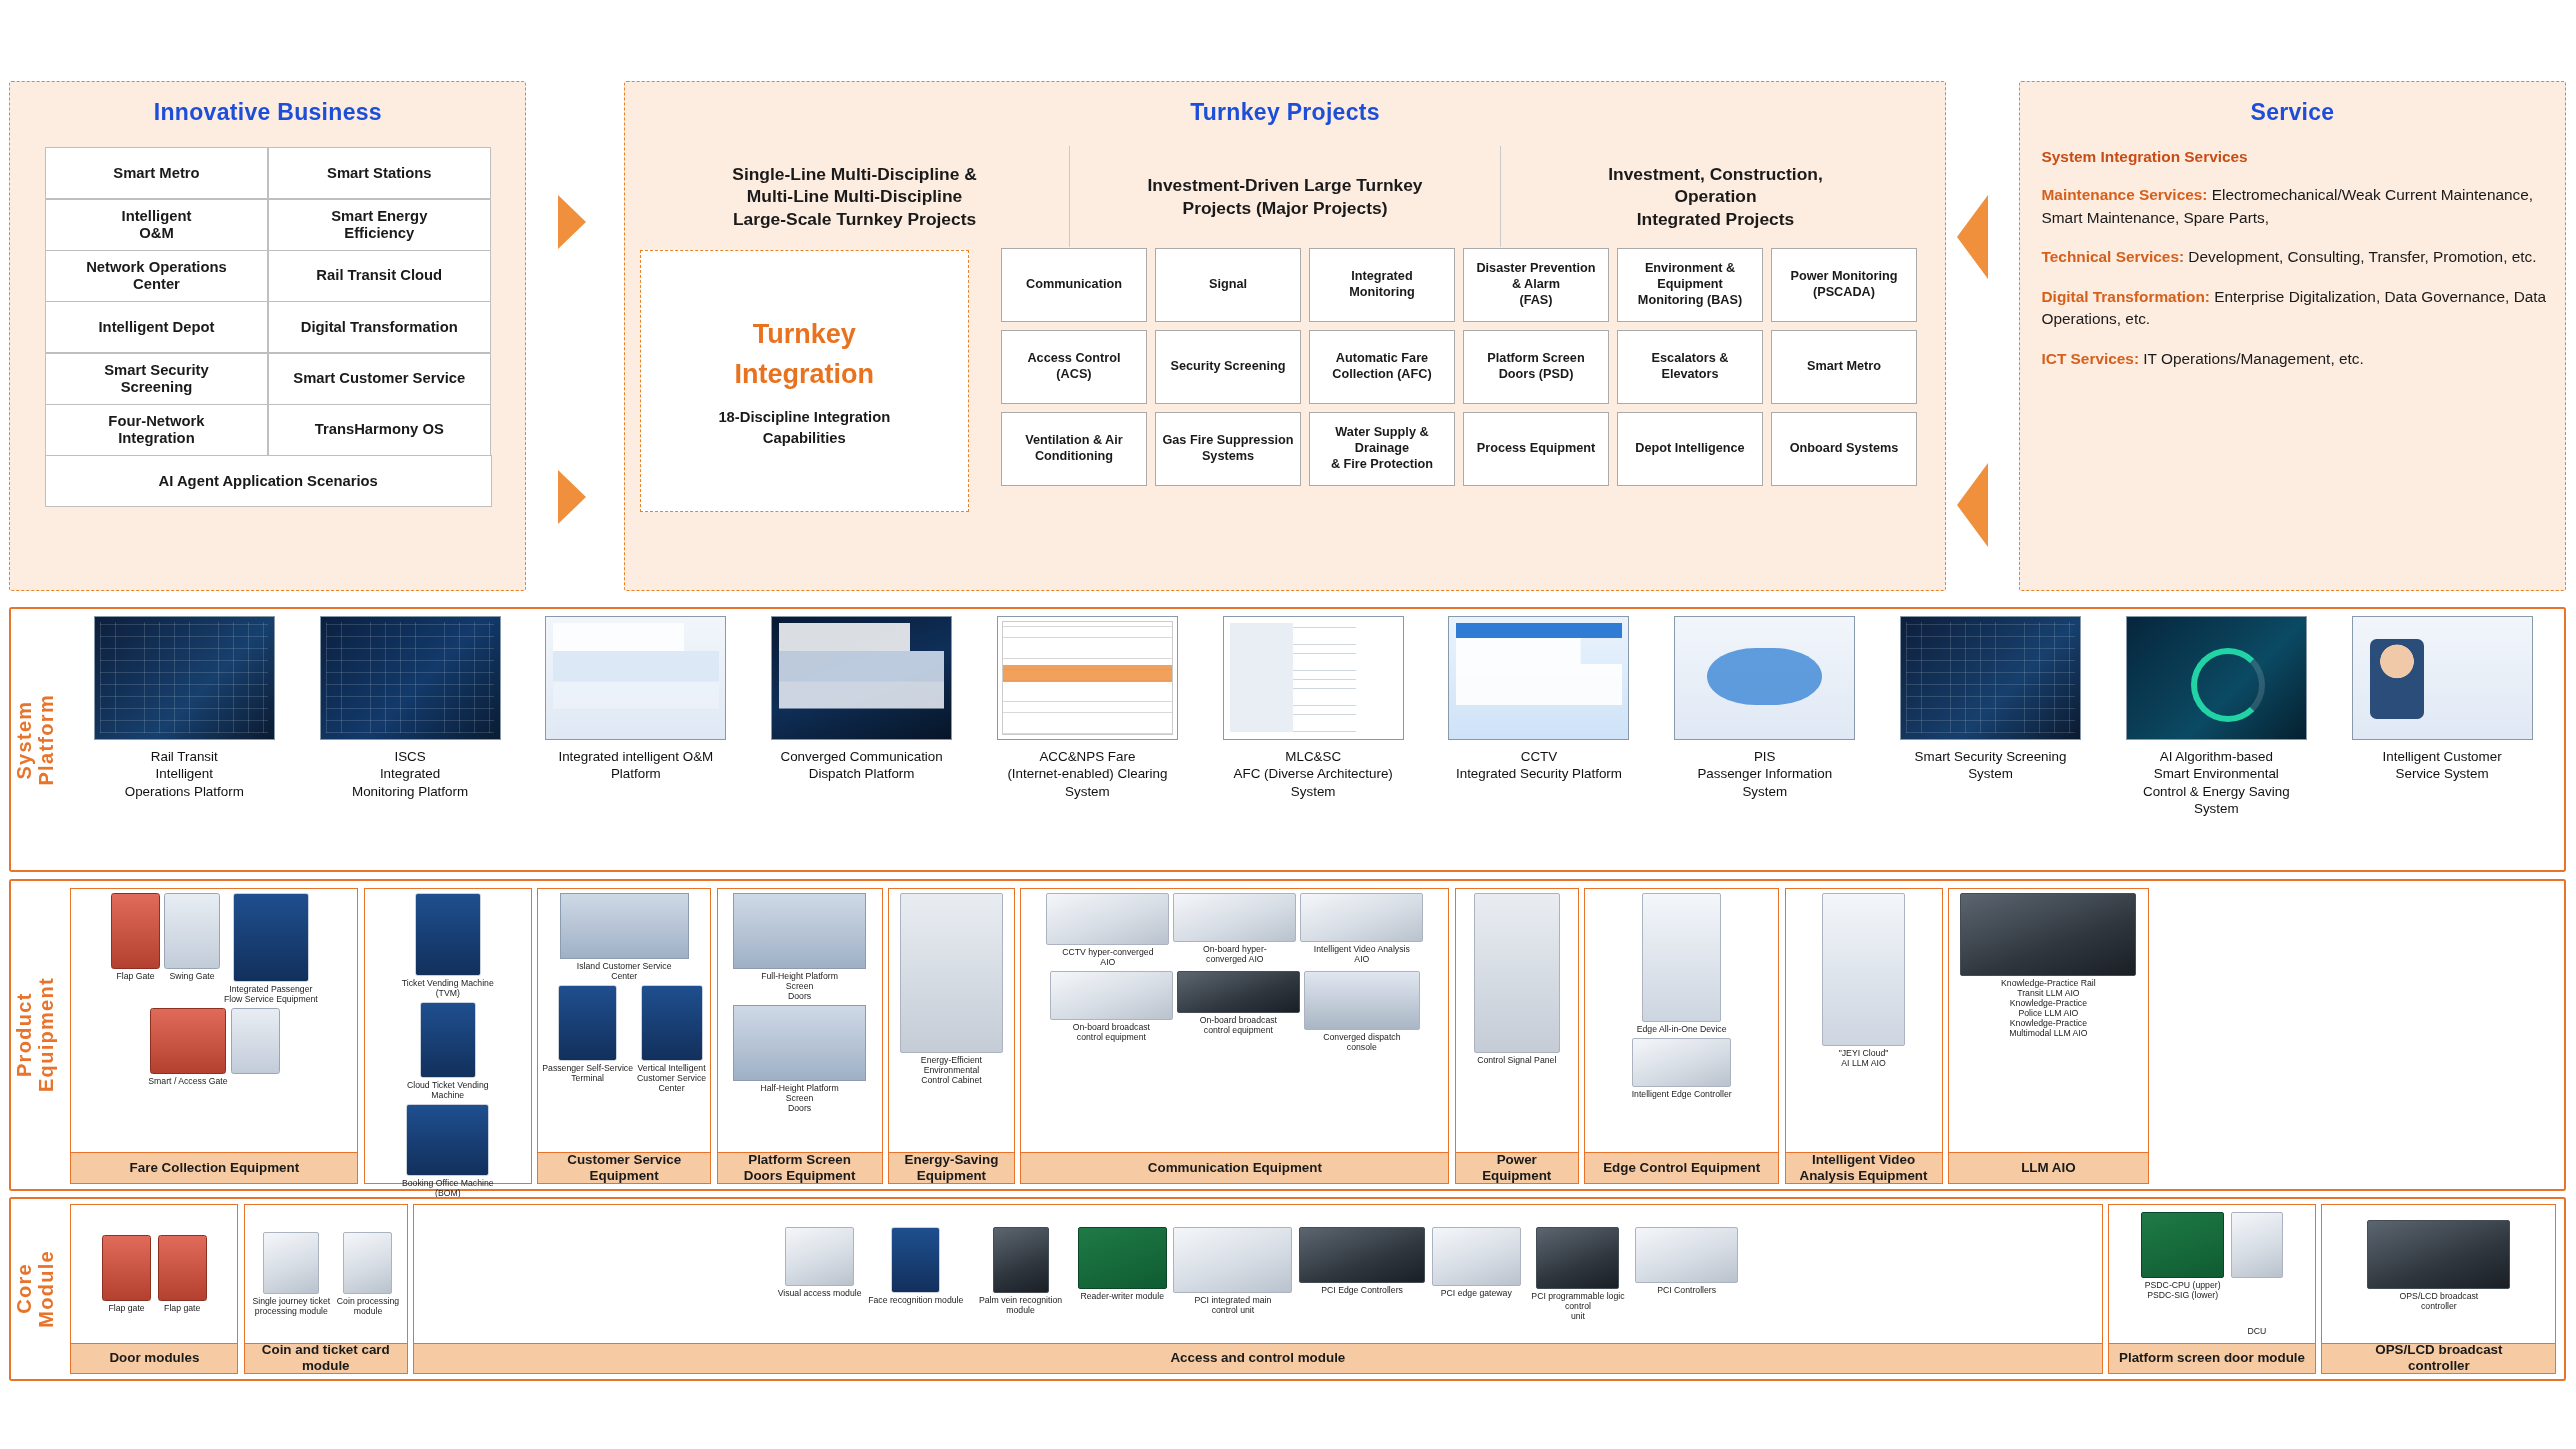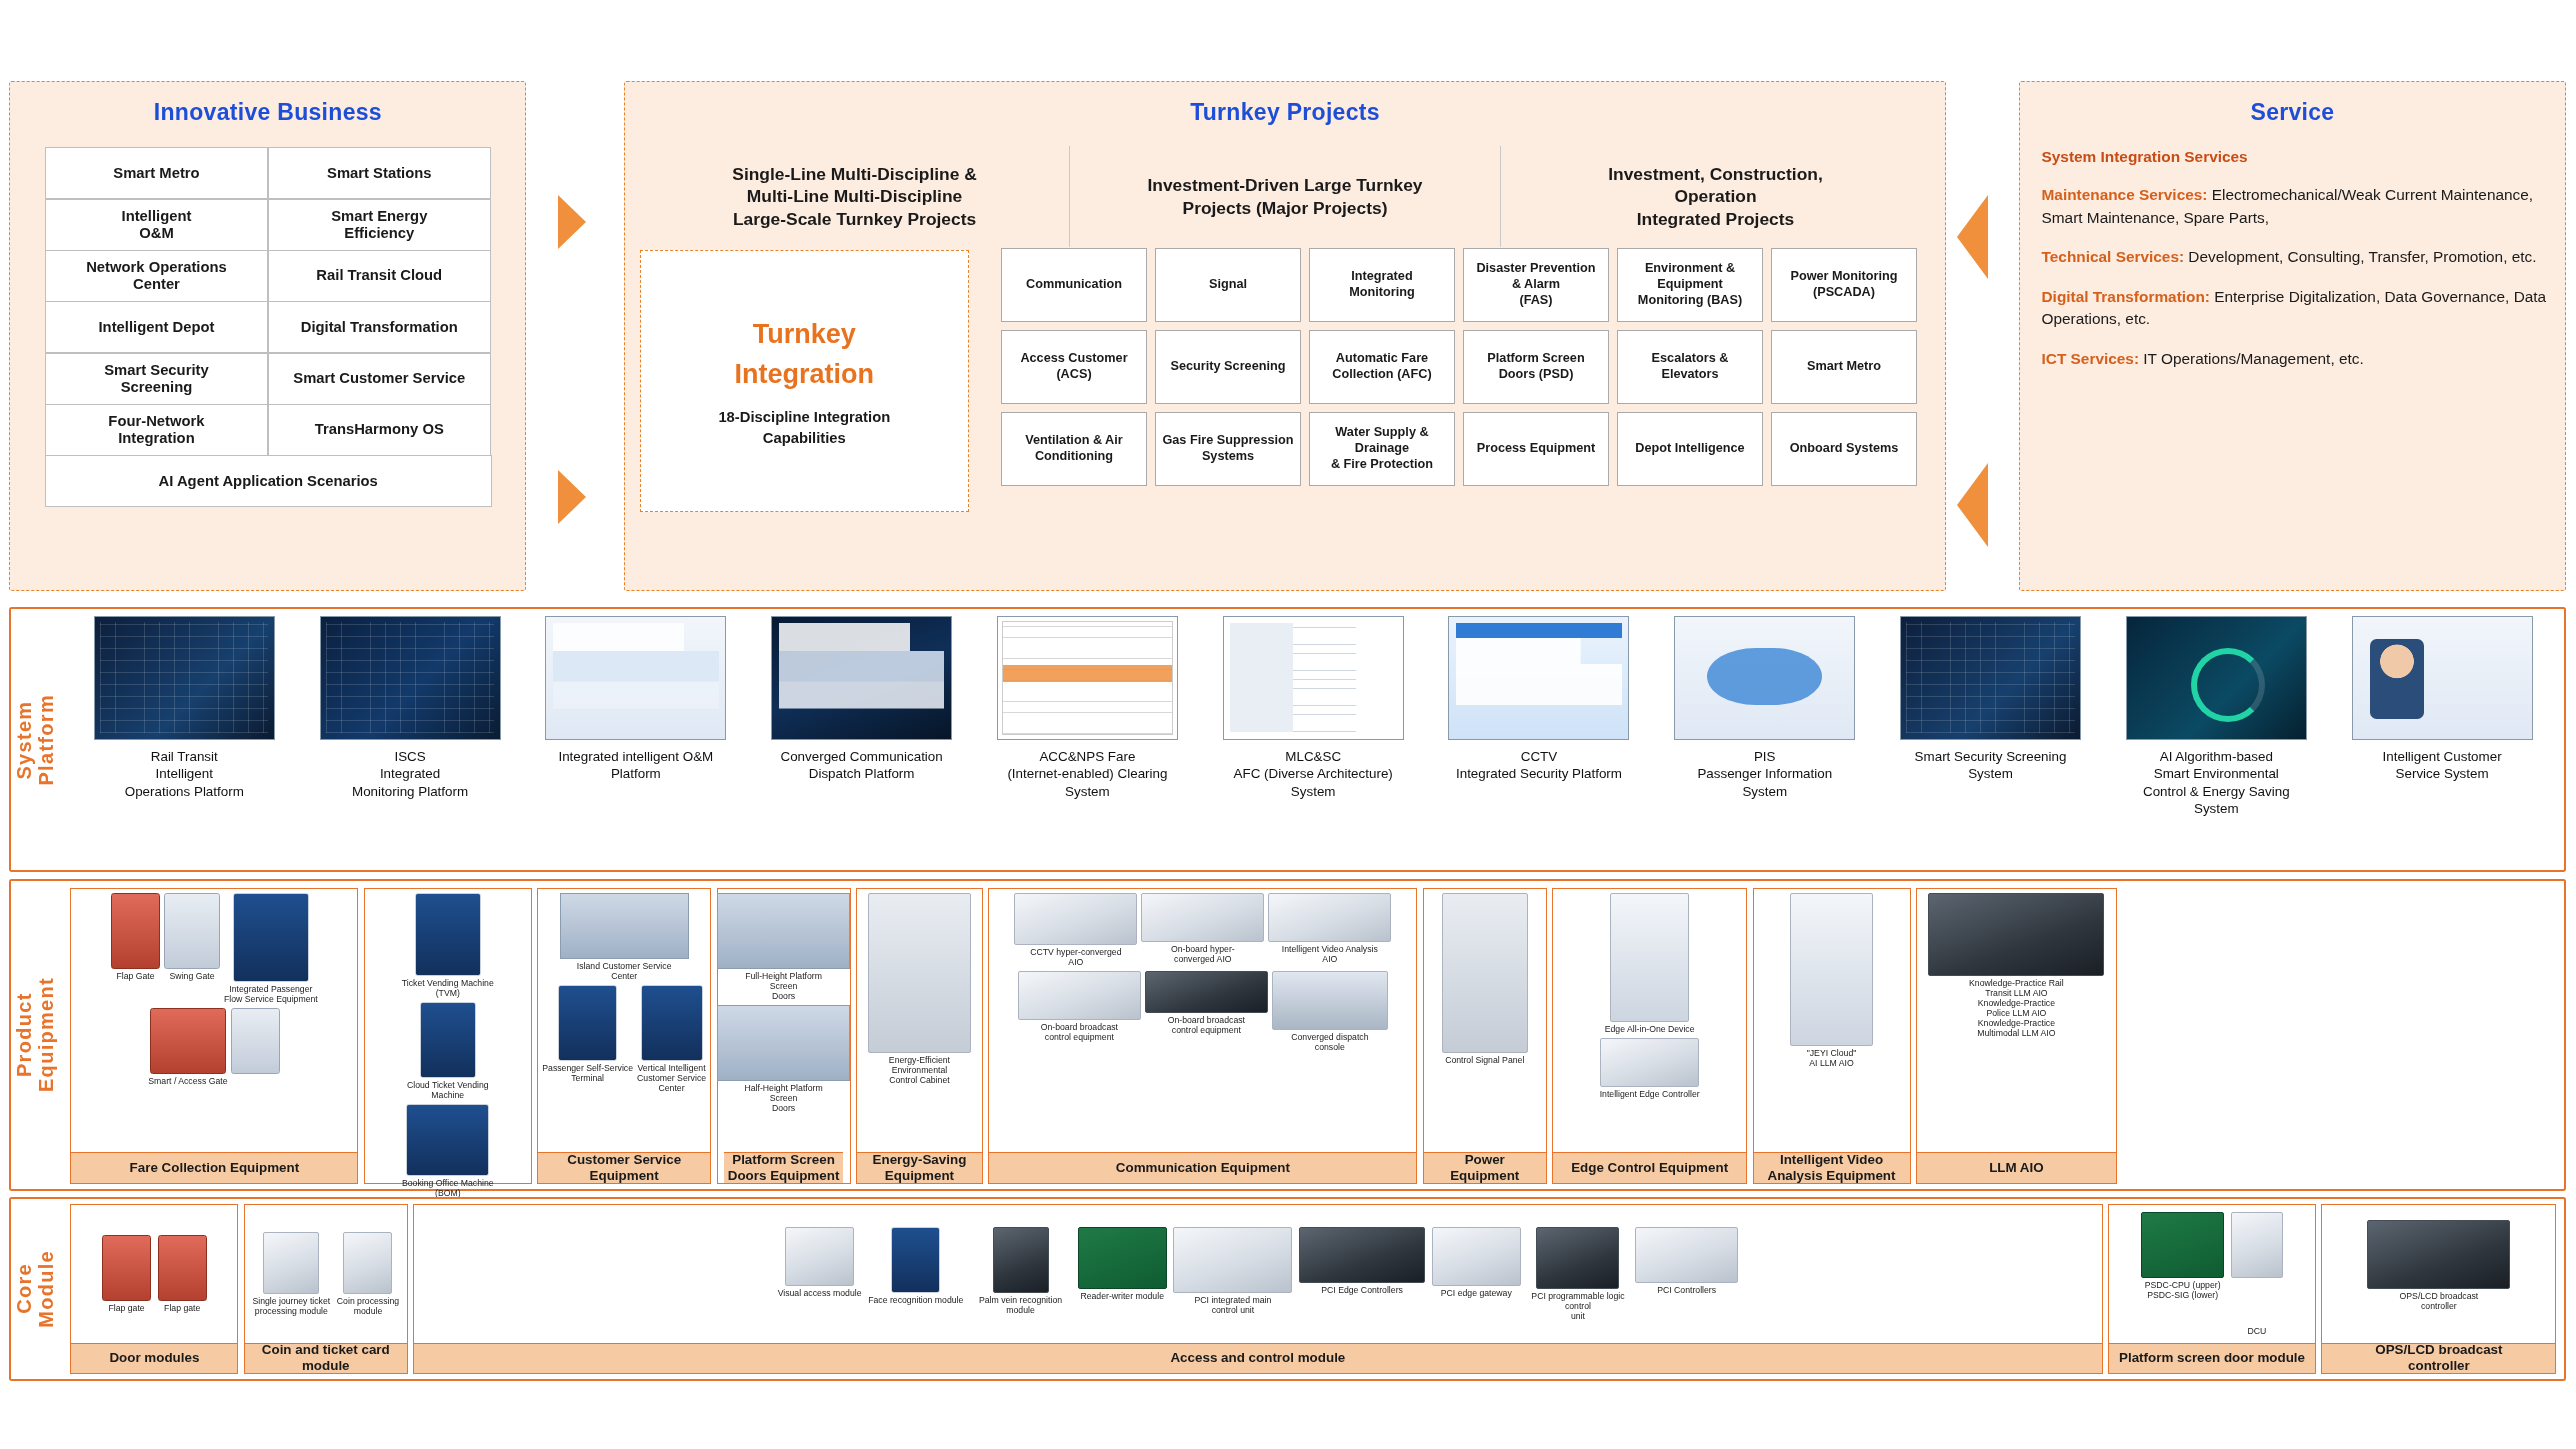--- a/index.html
+++ b/index.html
@@ -283,21 +283,21 @@
       <div class="tk-cell" style="white-space: pre-line;">Integrated
 Monitoring</div>
       <div class="tk-cell" style="white-space: pre-line;">Disaster Prevention
 &amp; Alarm
 (FAS)</div>
       <div class="tk-cell" style="white-space: pre-line;">Environment &amp;
 Equipment
 Monitoring (BAS)</div>
       <div class="tk-cell" style="white-space: pre-line;">Power Monitoring
 (PSCADA)</div>
-      <div class="tk-cell" style="white-space: pre-line;">Access Customer
+      <div class="tk-cell" style="white-space: pre-line;">Access Control
 (ACS)</div>
       <div class="tk-cell">Security Screening</div>
       <div class="tk-cell" style="white-space: pre-line;">Automatic Fare
 Collection (AFC)</div>
       <div class="tk-cell" style="white-space: pre-line;">Platform Screen
 Doors (PSD)</div>
       <div class="tk-cell" style="white-space: pre-line;">Escalators &amp;
 Elevators</div>
       <div class="tk-cell">Smart Metro</div>
       <div class="tk-cell" style="white-space: pre-line;">Ventilation &amp; Air
@@ -472,21 +472,21 @@
             <div class="pe-item">
               <div class="dev-screen" style="width: 60px; height: 74px;"></div>
               <div class="pe-sub" style="white-space: pre-line;">Vertical Intelligent
 Customer Service
 Center</div>
             </div>
           </div>
           <div class="pe-cap" style="white-space: pre-line;">Customer Service
 Equipment</div>
         </div>
-        <div class="pe-group" style="width: 134px; flex: 0 0 auto; align-items: center;">
+        <div class="pe-group" style="width: 166px; flex: 0 0 auto;">
           <div class="pe-pics">
             <div class="pe-item">
               <div class="dev-photo" style="width: 131px; height: 74px;"></div>
               <div class="pe-sub" style="white-space: pre-line;">Full-Height Platform Screen
 Doors</div>
             </div>
             <div class="pe-item">
               <div class="dev-photo" style="width: 131px; height: 74px;"></div>
               <div class="pe-sub" style="white-space: pre-line;">Half-Height Platform Screen
 Doors</div>

